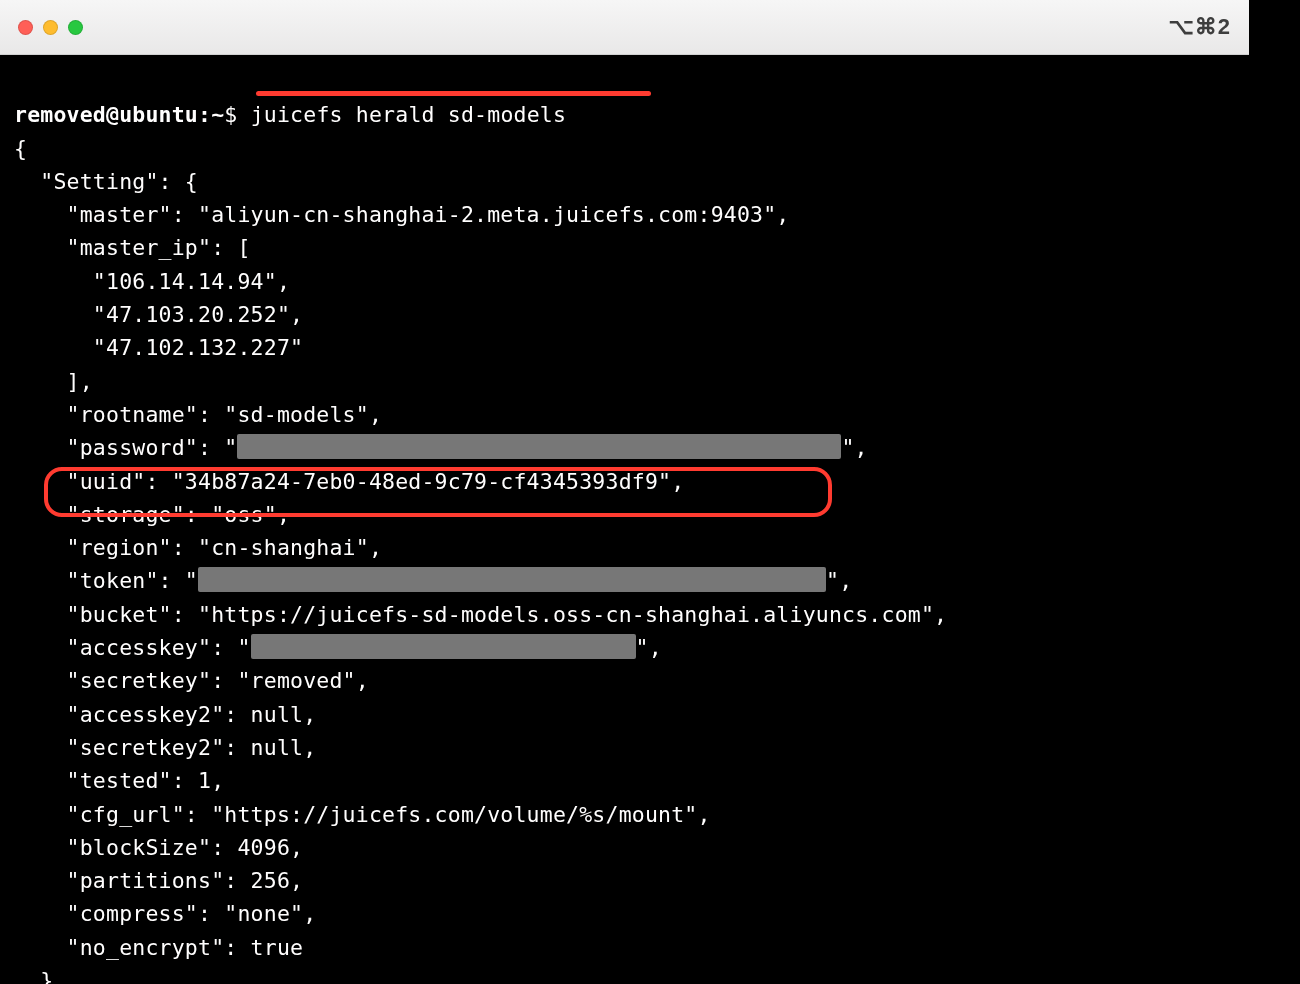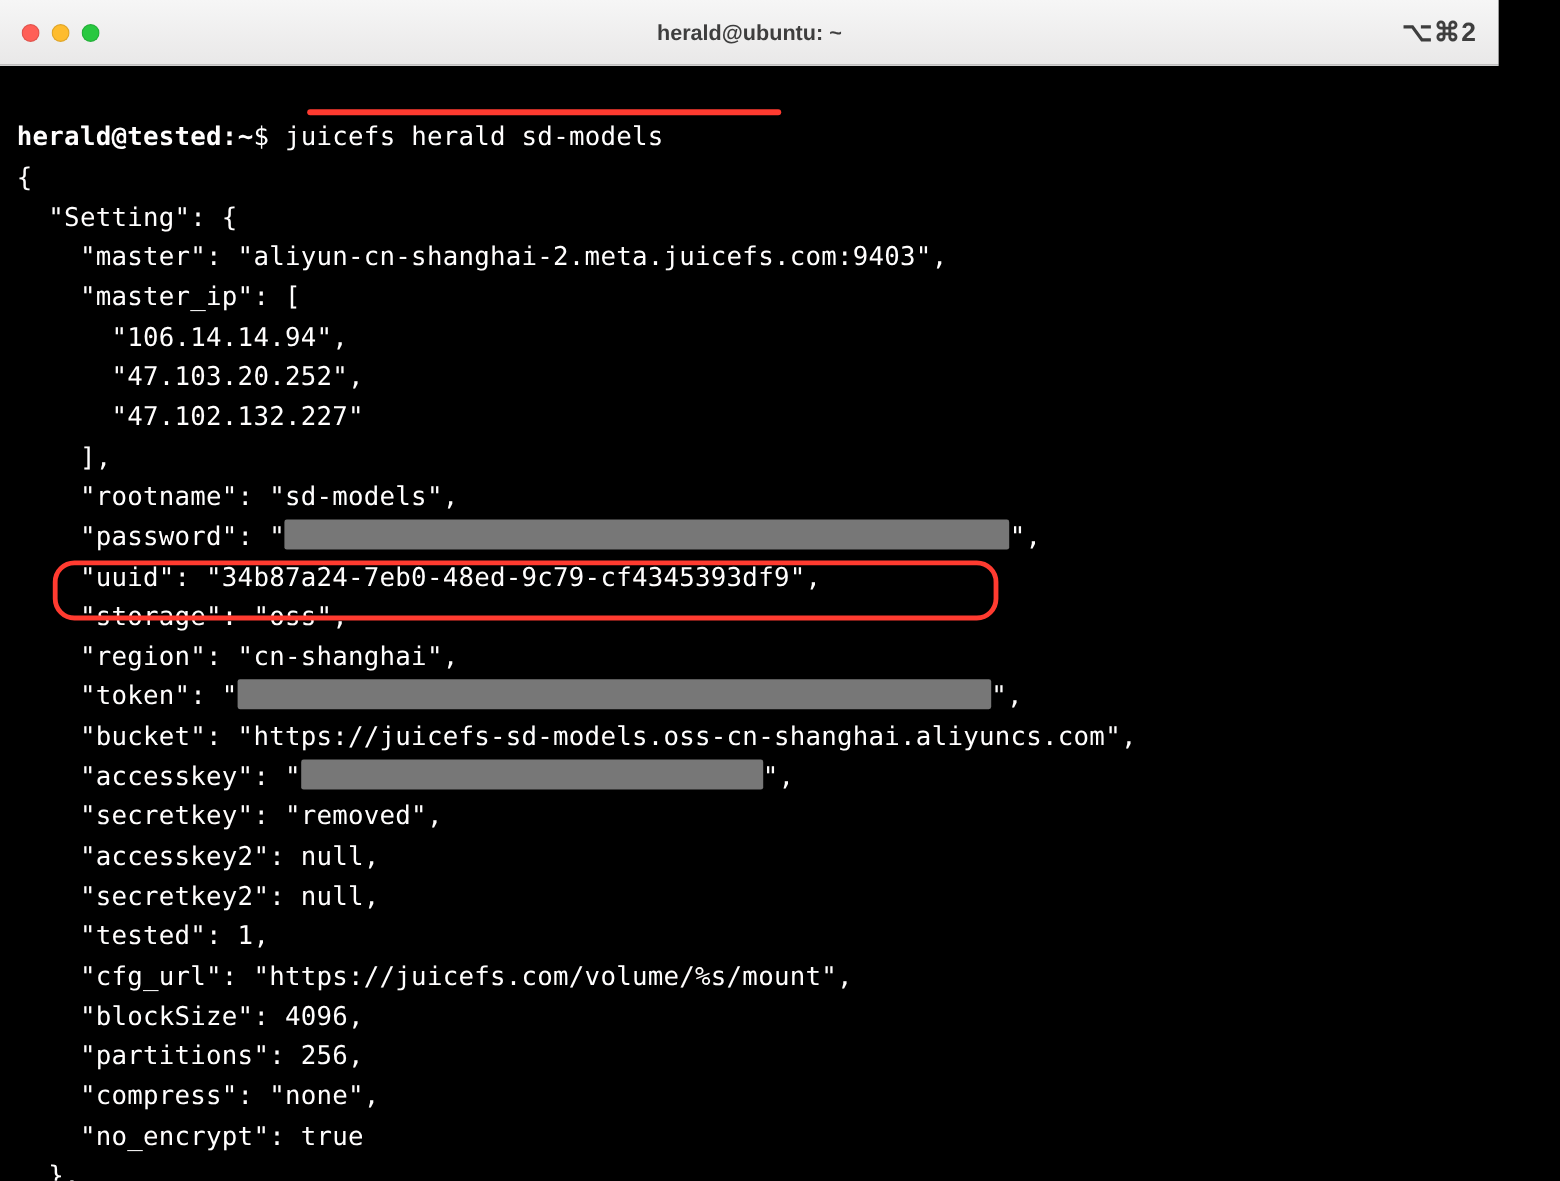--- a/index.html
+++ b/index.html
@@ -61,26 +61,25 @@
   </style>
 </head>
 <body>
 
 <div class="titlebar">
   <div class="traffic-lights">
     <div class="dot red"></div>
     <div class="dot yellow"></div>
     <div class="dot green"></div>
   </div>
-  <div class="title">herald@ubuntu: ~</div>
   <div class="shortcut">⌥⌘2</div>
 </div>
 
 <div class="terminal">
-<span class="prompt-bold">herald@tested</span><span class="prompt-bold">:</span><span class="prompt-bold">~</span><span>$</span> <span>juicefs herald sd-models</span>
+<span class="prompt-bold">removed@ubuntu</span><span class="prompt-bold">:</span><span class="prompt-bold">~</span><span>$</span> <span>juicefs herald sd-models</span>
 <span>{</span>
 <span>  "Setting": {</span>
 <span>    "master": "aliyun-cn-shanghai-2.meta.juicefs.com:9403",</span>
 <span>    "master_ip": [</span>
 <span>      "106.14.14.94",</span>
 <span>      "47.103.20.252",</span>
 <span>      "47.102.132.227"</span>
 <span>    ],</span>
 <span>    "rootname": "sd-models",</span>
 <span>    "password": "</span><span class="redact r1"></span><span>",</span>

